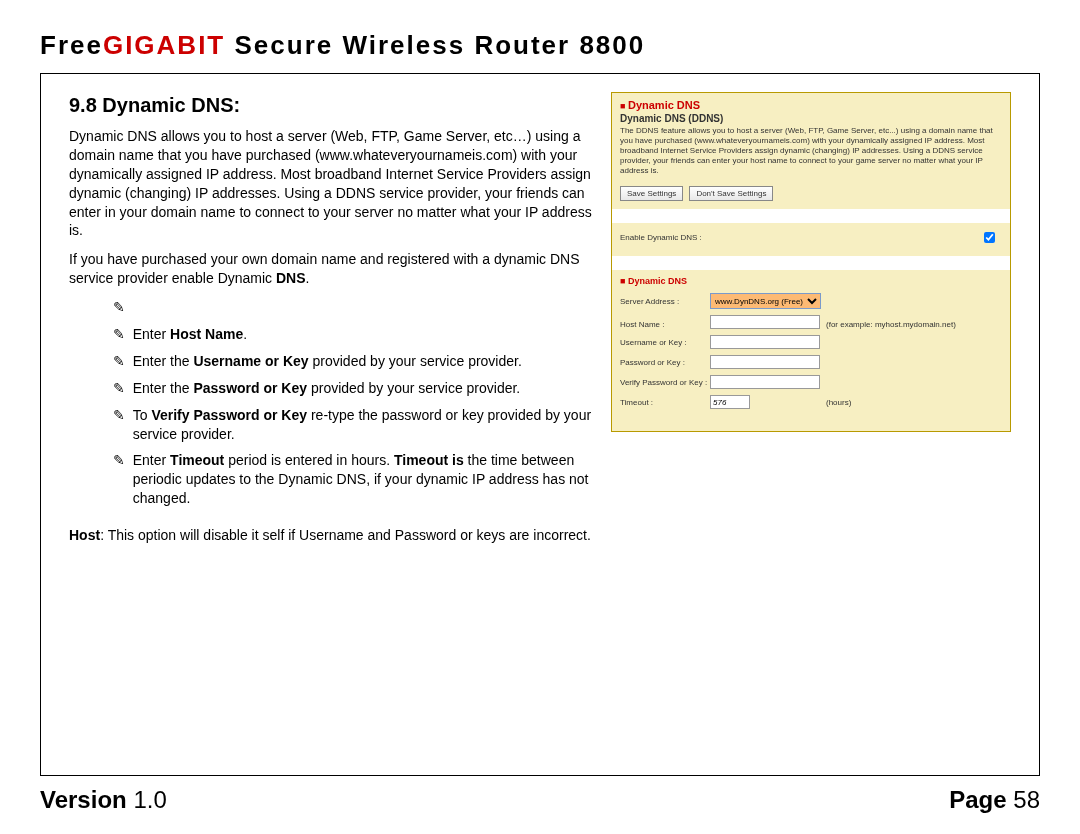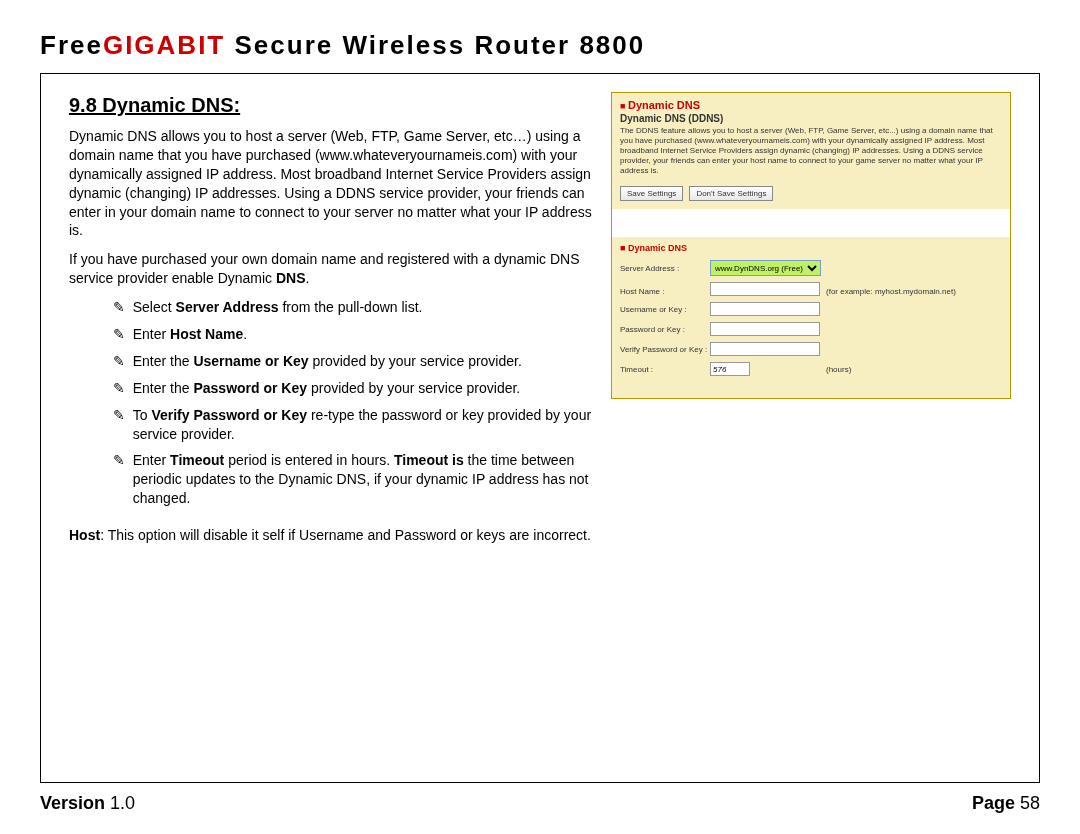--- a/index.html
+++ b/index.html
@@ -30,29 +30,28 @@
     border: 1px solid #000;
     flex: 1;
     padding: 18px 28px;
     box-sizing: border-box;
     position: relative;
     overflow: hidden;
   }
   .footer {
     display: flex;
     justify-content: space-between;
-    font-size: 18px;
+    font-size: 24px;
     font-weight: bold;
     padding-top: 10px;
   }
   .section-heading {
     font-size: 20px;
     font-weight: bold;
     margin-bottom: 8px;
-    text-decoration: underline;
   }
   .two-col {
     display: flex;
     gap: 18px;
   }
   .left-col {
     flex: 1;
     font-size: 14px;
     line-height: 1.35;
   }
@@ -108,21 +107,21 @@
     height: 14px;
     font-size: 8px;
     border: 1px solid #999;
     box-sizing: border-box;
     padding: 0 2px;
   }
   .panel .row select {
     font-size: 8px;
     height: 16px;
     border: 1px solid #7a9acb;
-    background: #bef264;
+    background: #fdba74;
   }
   .panel .row .hint { font-size: 8px; margin-left: 6px; }
   .panel .row.timeout .field input { width: 40px; font-style: italic; }
   .panel .enable-row { justify-content: space-between; padding: 6px 12px 10px 8px; }
   .panel .enable-row input[type=checkbox]{ width:11px; height:11px; }
   .bold { font-weight: bold; }
 </style>
 </head>
 <body>
 
@@ -136,21 +135,20 @@
       <div class="left-col">
         <div class="section-heading">9.8 Dynamic DNS:</div>
         <p class="indent">Dynamic DNS allows you to host a server (Web, FTP, Game Server, etc…) using a domain name that you have purchased (www.whateveryournameis.com) with your dynamically assigned IP address. Most broadband Internet Service Providers assign dynamic (changing) IP addresses. Using a DDNS service provider, your friends can enter in your domain name to connect to your server no matter what your IP address is.</p>
         <p class="indent">
           <span>If you have purchased your own domain name and registered with a dynamic DNS service provider enable Dynamic </span><span class="bold">DNS</span><span>.</span>
         </p>
 
         <div class="bullets">
           <div class="item">
             <span class="marker">✎</span>
-            <span><span>Select </span><span class="bold">Server Address</span><span>  from the pull-down list.</span></span>
           </div>
           <div class="item">
             <span class="marker">✎</span>
             <span><span>Enter </span><span class="bold">Host Name</span><span>.</span></span>
           </div>
           <div class="item">
             <span class="marker">✎</span>
             <span><span>Enter the </span><span class="bold">Username or Key</span><span> provided by your service provider.</span></span>
           </div>
           <div class="item">
@@ -180,20 +178,24 @@
           </div>
           <div class="sub">Dynamic DNS (DDNS)</div>
           <div class="desc">The DDNS feature allows you to host a server (Web, FTP, Game Server, etc...) using a domain name that you have purchased (www.whateveryournameis.com) with your dynamically assigned IP address. Most broadband Internet Service Providers assign dynamic (changing) IP addresses. Using a DDNS service provider, your friends can enter your host name to connect to your game server no matter what your IP address is.</div>
           <div class="btnrow">
             <span class="btn">Save Settings</span>
             <span class="btn">Don't Save Settings</span>
           </div>
 
           <div class="divider"></div>
 
+          <div class="row enable-row">
+            <span class="label" style="width:auto;flex:1">Enable Dynamic DNS :</span>
+            <input type="checkbox" checked="" style="">
+          </div>
 
           <div class="divider"></div>
 
           <div class="sect-title">
             <span class="dot">■</span>
             <span class="lbl">Dynamic DNS</span>
           </div>
 
           <div class="row">
             <span class="label">Server Address :</span>

